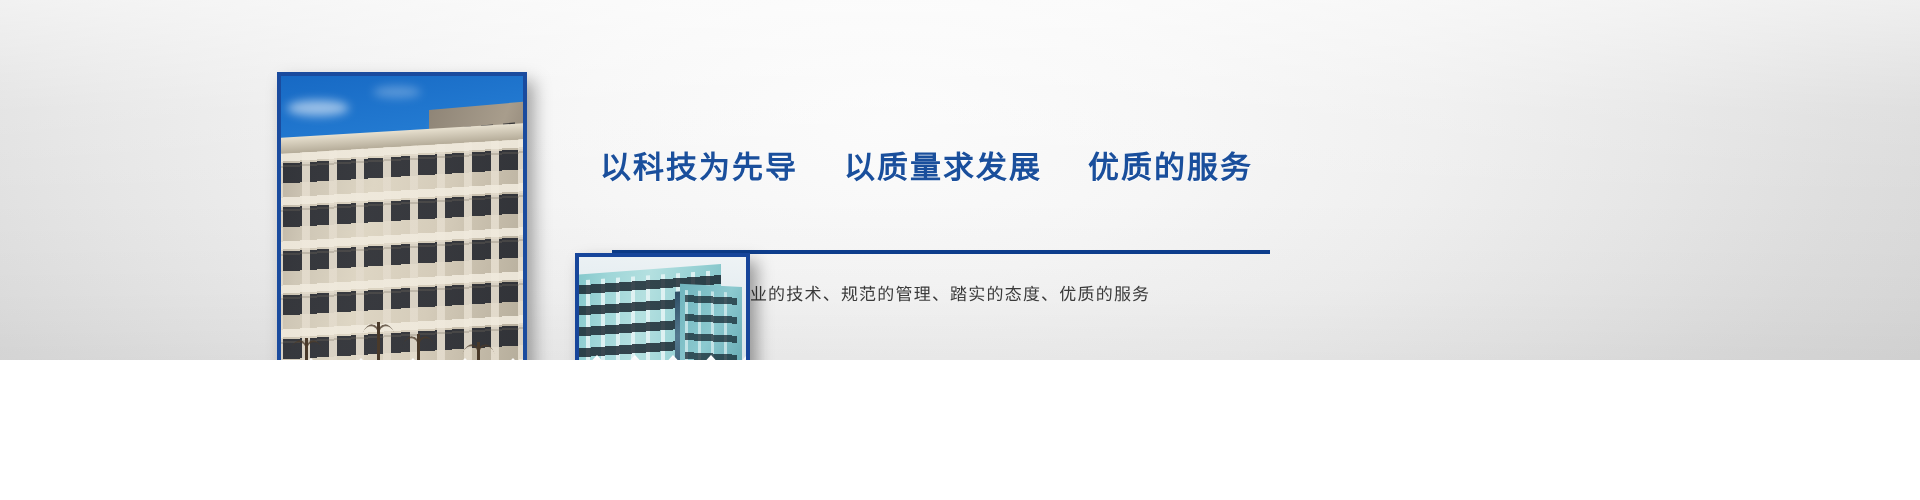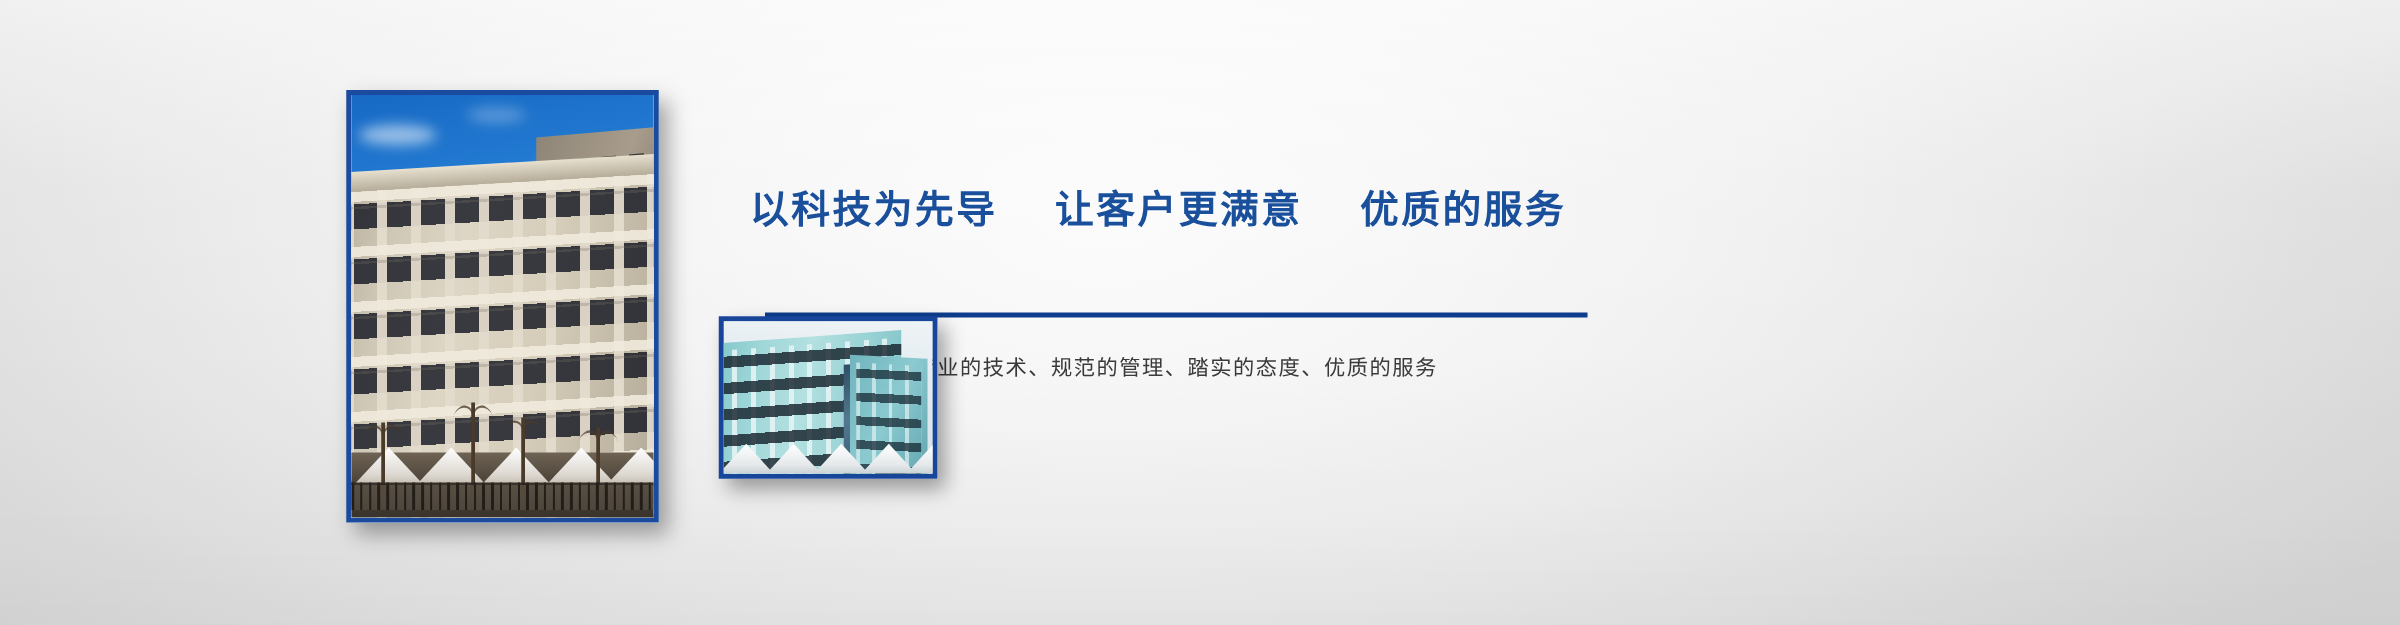--- a/index.html
+++ b/index.html
@@ -11,21 +11,21 @@
     width: 1920px;
     height: 500px;
     overflow: hidden;
     font-family: "Liberation Sans", "DejaVu Sans", sans-serif;
   }
 
   
   .banner {
     position: relative;
     width: 1920px;
-    height: 500px;
+    height: 360px;
     background:
       radial-gradient(ellipse 1150px 620px at 46% 34%,
         #fbfbfb 0%,
         #f6f6f6 26%,
         #efefef 48%,
         #e6e6e6 68%,
         #dedede 84%,
         #d8d8d8 100%);
     overflow: hidden;
   }
@@ -422,21 +422,21 @@
         <div class="tent-b tent-b2"></div>
         <div class="tent-b tent-b3"></div>
         <div class="tent-b tent-b4"></div>
         <div class="tent-b tent-b5"></div>
       </div>
     </div>
   </div>
 
   <div class="headline">
     <span class="phrase">以科技为先导</span>
-    <span class="phrase">让客户更满意</span>
+    <span class="phrase">以质量求发展</span>
     <span class="phrase">优质的服务</span>
   </div>
 
   <div class="rule"></div>
 
   <div class="subtitle">专业的技术、规范的管理、踏实的态度、优质的服务</div>
 
 </div>
 
 </body></html>

